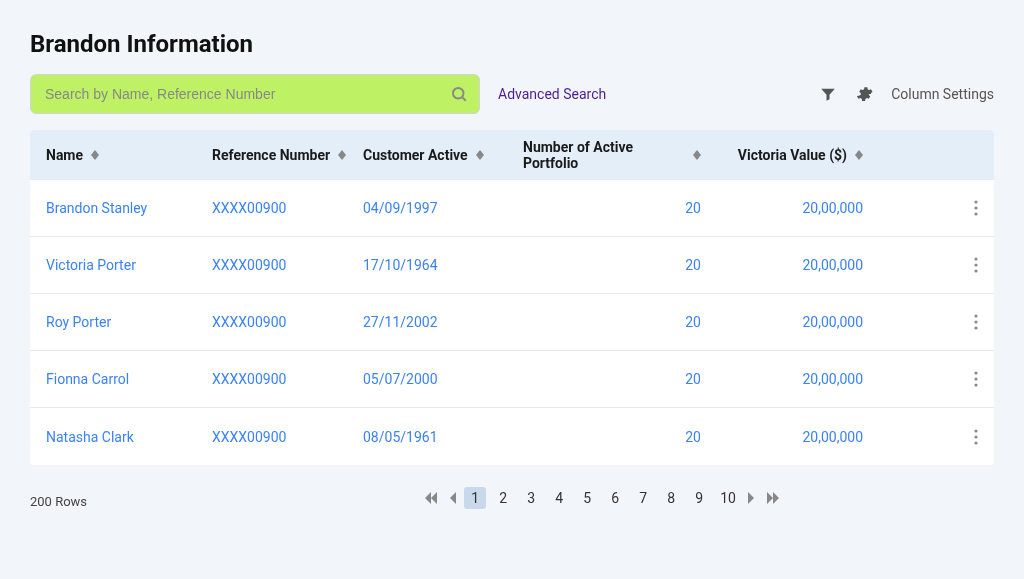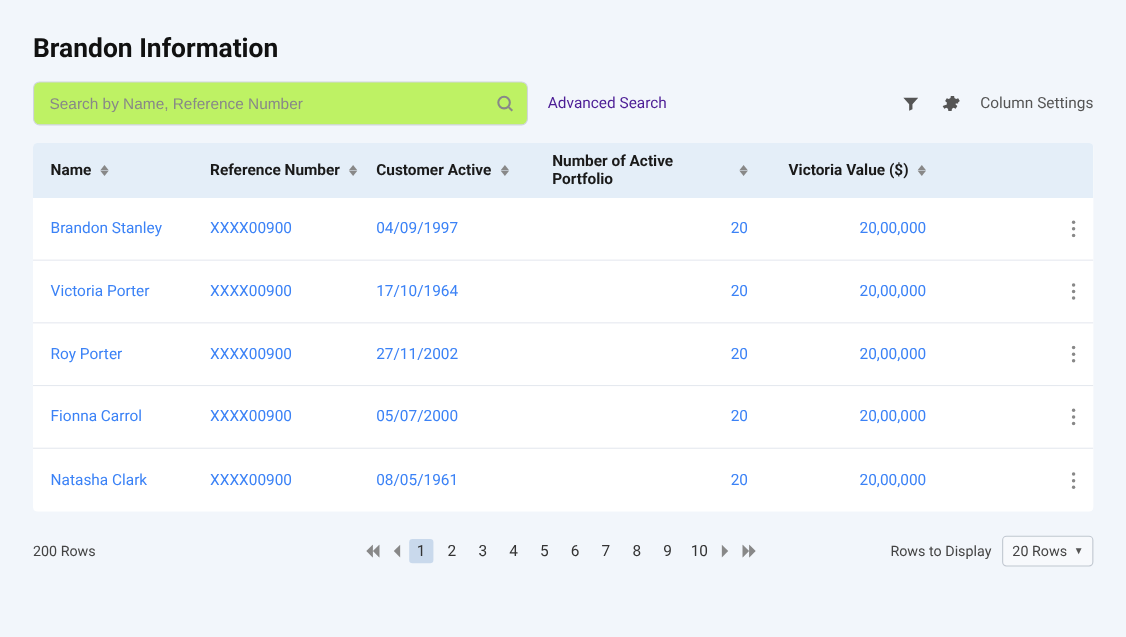--- a/index.html
+++ b/index.html
@@ -74,21 +74,21 @@
       background: #e4eef8;
       display: flex;
       height: 50px;
       align-items: center;
       padding: 0 16px;
       font-weight: 700;
       font-size: 14px;
       color: #1a1a1a;
     }
     .th, .td { display: flex; align-items: center; }
-    .col-name { width: 145px; }
+    .col-name { width: 166px; }
     .col-ref { width: 151px; }
     .col-since { width: 160px; }
     .col-portfolio { width: 190px; justify-content: flex-end; padding-right: 12px;}
     .col-value { width: 180px; justify-content: flex-end; padding-right: 30px;}
     .col-actions { flex:1; justify-content: flex-end; }
     .sort-icon {
       display: inline-flex;
       flex-direction: column;
       margin-left: 8px;
       line-height: 0;
@@ -100,21 +100,21 @@
       align-items: center;
       padding: 0 16px;
       border-bottom: 1px solid #e5e9ef;
       font-size: 14px;
       color: #3b82f6;
     }
     .tbody .trow:last-child { border-bottom: none; }
     .more-icon { color: #888; cursor: pointer; display:flex; }
     .footer {
       display: flex;
-      align-items: center;
+      align-items: flex-end;
       margin-top: 22px;
       font-size: 13px;
       color: #444;
     }
     .rows-count { width: 180px; }
     .pagination {
       display: flex;
       align-items: center;
       gap: 6px;
       flex: 1;
@@ -359,21 +359,14 @@
           <svg width="8" height="12" viewBox="0 0 8 12" fill="currentColor">
             <path d="M0 0l6 6-6 6V0z"></path>
           </svg>
         </span>
       <span class="nav-icon">
           <svg width="14" height="12" viewBox="0 0 14 12" fill="currentColor">
             <path d="M1 0l6 6-6 6V0zM7 0l6 6-6 6V0z"></path>
           </svg>
         </span>
     </div>
-    <div class="rows-display">
-      <span>Rows to Display</span>
-      <div class="select-box">
-        <span>20 Rows</span>
-        <span class="caret-down">▼</span>
-      </div>
-    </div>
   </div>
 </div>
 
 </body></html>

